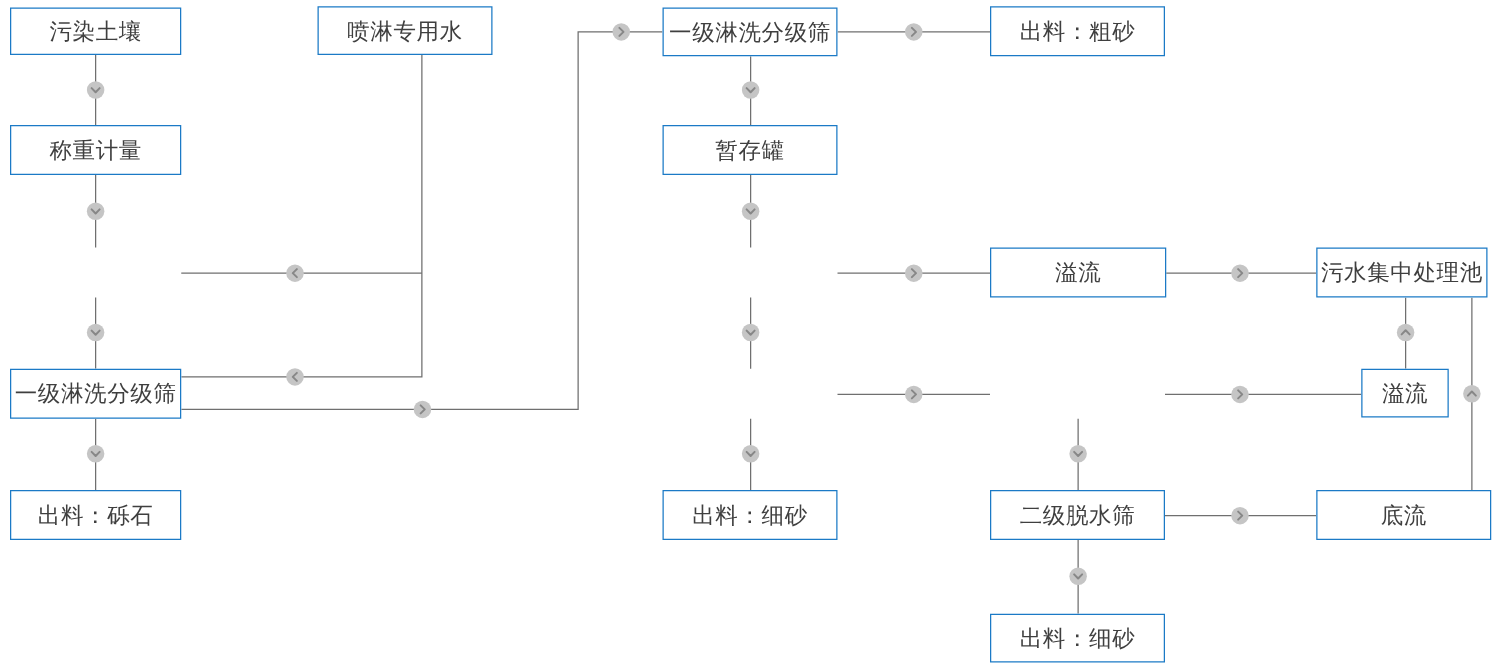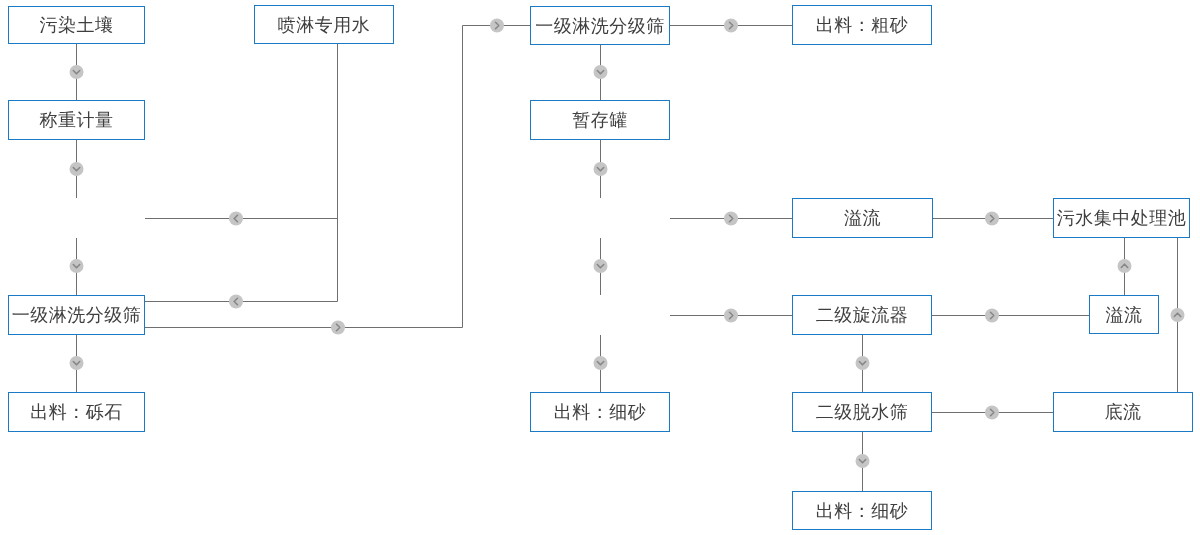--- a/index.html
+++ b/index.html
@@ -172,23 +172,20 @@
   </div>
   <div class="node" style="left:530px;top:100px;width:140px;height:40px">
     <span class="lbl">暂存罐</span>
   </div>
   <div class="node" style="left:792px;top:198px;width:141px;height:40px">
     <span class="lbl">溢流</span>
   </div>
   <div class="node" style="left:1053px;top:198px;width:137px;height:40px">
     <span class="lbl">污水集中处理池</span>
   </div>
-  <div class="node" style="left:792px;top:295px;width:140px;height:40px">
-    <span class="lbl">二级旋流器</span>
-  </div>
   <div class="node" style="left:1089px;top:295px;width:70px;height:39px">
     <span class="lbl">溢流</span>
   </div>
   <div class="node" style="left:530px;top:392px;width:140px;height:40px">
     <span class="lbl">出料：细砂</span>
   </div>
   <div class="node" style="left:792px;top:392px;width:140px;height:40px">
     <span class="lbl">二级脱水筛</span>
   </div>
   <div class="node" style="left:1053px;top:392px;width:140px;height:40px">

